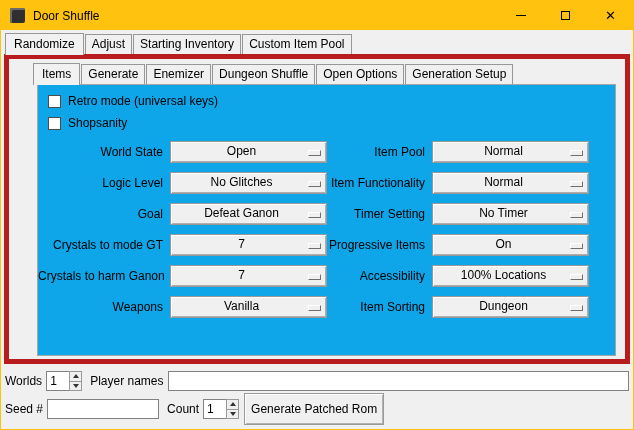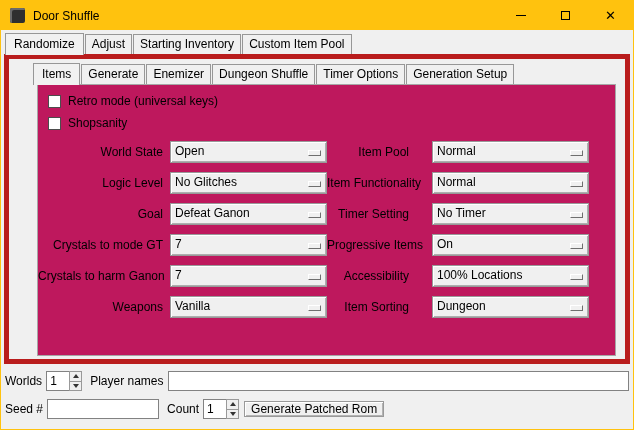--- a/index.html
+++ b/index.html
@@ -57,44 +57,44 @@
     flex: 1; min-height: 0;
     border: 5px solid #b91c1c;
     margin: 0 3px;
     display: flex; flex-direction: column;
     background: #f0f0f0;
   }
   .sub-panel {
     margin: 0 9px 0 28px;
     border: 1px solid #a6a6a6;
     height: 272px;
-    background: #be185d;
+    background: #0ea5e9;
     padding-top: 5px;
   }
 
   
   .cb-row { display: flex; align-items: center; height: 22px; margin-left: 10px; cursor: default; }
   .cb-box {
     width: 13px; height: 13px; flex: 0 0 auto;
     background: #fff; border: 1px solid #4d4d4d; margin-right: 7px;
   }
 
   
   .form { margin-top: 2px; }
   .form-row { display: flex; align-items: center; height: 31px; }
   .lab { white-space: nowrap; }
   .lab-l { width: 132px; text-align: right; padding-right: 7px; }
-  .lab-r { width: 105px; text-align: right; padding-right: 23px; }
+  .lab-r { width: 105px; text-align: right; padding-right: 7px; }
   .dd {
     width: 157px; height: 22px; flex: 0 0 auto;
     background: #f0f0f0;
     border: 1px solid #999;
     box-shadow: inset 1px 1px 0 #ffffff, inset -1px -1px 0 #aeaeae;
     position: relative;
-    display: flex; align-items: center; justify-content: flex-start;
+    display: flex; align-items: center; justify-content: center;
     cursor: default;
   }
   .dd-text { padding: 0 18px 1px 4px; white-space: nowrap; }
   .dd-ind {
     position: absolute; right: 5px; top: 8px;
     width: 13px; height: 6px; background: #f0f0f0;
     border-top: 1px solid #fff; border-left: 1px solid #fff;
     border-bottom: 1px solid #6f6f6f; border-right: 1px solid #6f6f6f;
   }
 
@@ -112,21 +112,21 @@
   .spin .entry { width: 23px; border-right: none; }
   .spin-btns { display: flex; flex-direction: column; width: 13px; height: 20px; }
   .spin-btn {
     flex: 1; background: #f0f0f0; border: 1px solid #999;
     display: flex; align-items: center; justify-content: center; cursor: default;
   }
   .spin-btn + .spin-btn { border-top: none; }
   .arr-up { width: 0; height: 0; border-left: 3px solid transparent; border-right: 3px solid transparent; border-bottom: 4px solid #333; }
   .arr-dn { width: 0; height: 0; border-left: 3px solid transparent; border-right: 3px solid transparent; border-top: 4px solid #333; }
   .btn {
-    height: 16px; padding: 2px 6px;
+    height: 32px; padding: 2px 6px;
     background: #f0f0f0;
     border: 1px solid #999;
     box-shadow: inset 1px 1px 0 #ffffff, inset -1px -1px 0 #b3b3b3;
     display: flex; align-items: center; white-space: nowrap; cursor: default;
   } .ml5 { margin-left: 5px; } .ml8 { margin-left: 8px; }
   .mr4 { margin-right: 4px; }
   .grow { flex: 1; min-width: 0; }
   .right-group { margin-left: auto; display: flex; }
   .right-group .btn + .btn { margin-left: 2px; }
   #seed-entry { width: 112px; }
@@ -161,21 +161,21 @@
       <div class="tab">Custom Item Pool</div>
     </div>
 
     <div class="main-panel">
 
       <div class="tabbar sub-tabbar">
         <div class="tab selected">Items</div>
         <div class="tab">Generate</div>
         <div class="tab">Enemizer</div>
         <div class="tab">Dungeon Shuffle</div>
-        <div class="tab">Timer Options</div>
+        <div class="tab">Open Options</div>
         <div class="tab">Generation Setup</div>
       </div>
 
       <div class="sub-panel">
 
         <div class="cb-row">
           <span class="cb-box"></span>
           <span>Retro mode (universal keys)</span>
         </div>
         <div class="cb-row">

